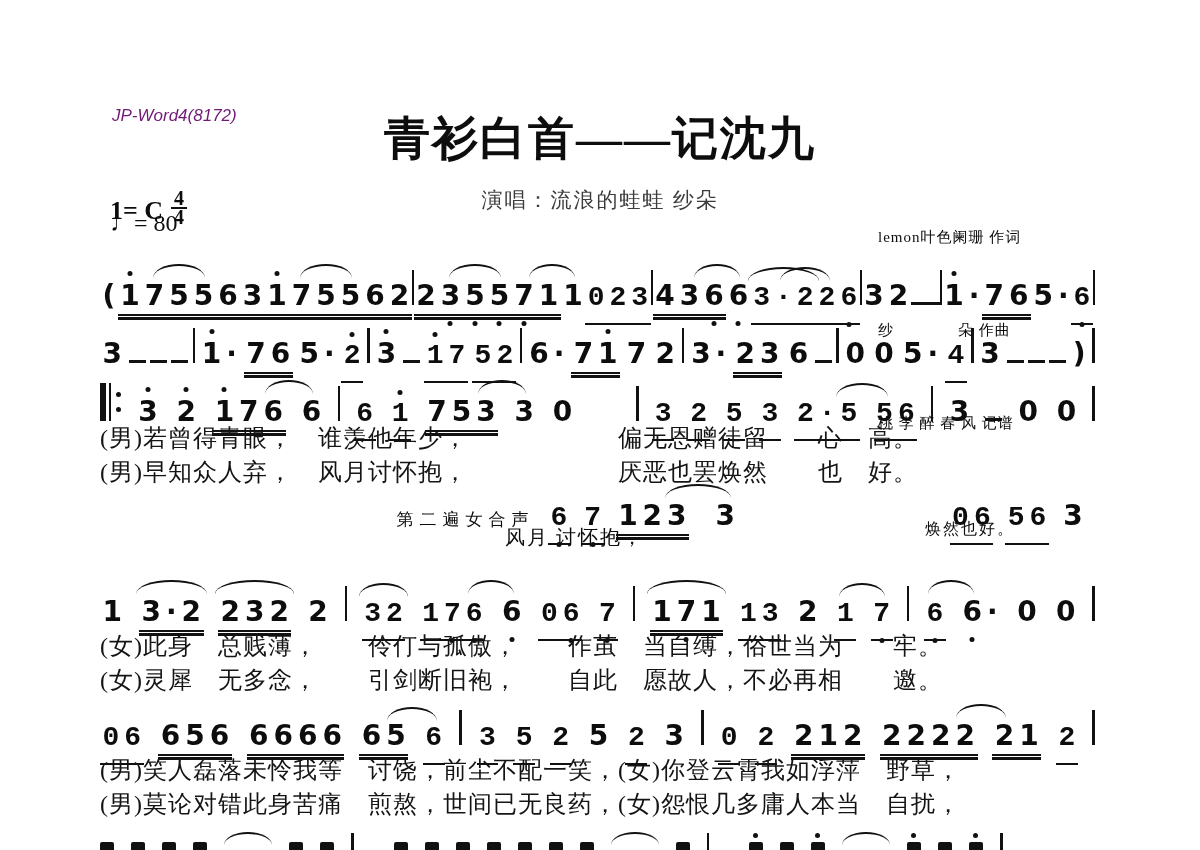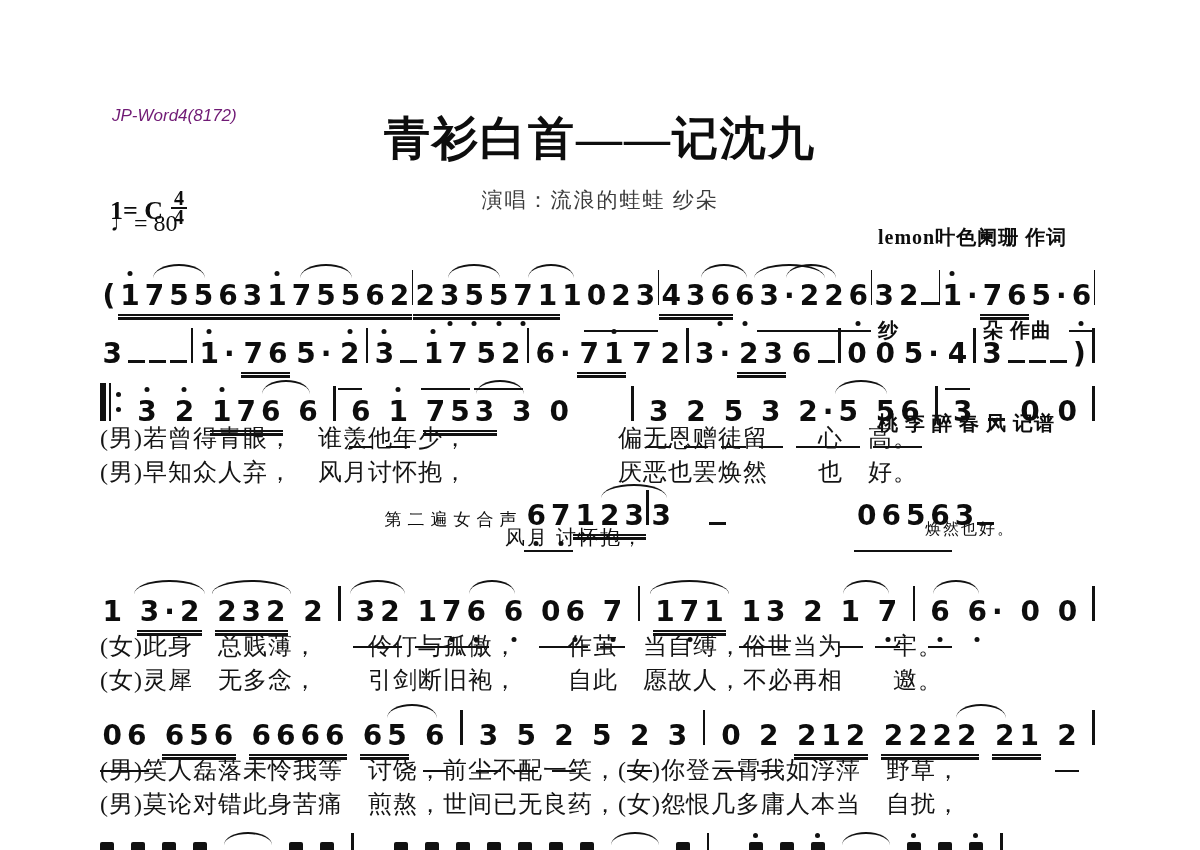--- a/index.html
+++ b/index.html
@@ -2,32 +2,32 @@
 <html><head>
 <meta charset="utf-8">
 <style>
   html,body{margin:0;padding:0;background:#e8e8e8;}
   .page{position:relative;width:1200px;height:850px;background:#ffffff;overflow:hidden;
         color:#0d0d0d;font-family:"Liberation Serif", serif;}
   
   .watermark{position:absolute;left:112px;top:106px;font:italic 17px "Liberation Sans",sans-serif;color:#701a75;}
   .title{position:absolute;left:0;right:0;top:108px;text-align:center;font-size:46px;font-weight:900;letter-spacing:2px;}
   .subtitle{position:absolute;left:0;right:0;top:186px;text-align:center;font-size:21px;color:#3c3c3c;letter-spacing:2px;}
-  .credits{position:absolute;left:878px;top:160px;width:230px;font-size:20px;line-height:31px;letter-spacing:1px;white-space:pre;font-weight:bold;}
+  .credits{position:absolute;left:878px;top:160px;width:230px;font-size:15px;line-height:31px;letter-spacing:1px;white-space:pre;}
   .keysig{position:absolute;left:110px;top:190px;font-size:26px;font-weight:700;display:flex;align-items:flex-end;gap:8px;}
   .ts{display:inline-flex;flex-direction:column;align-items:center;font-size:20px;line-height:17px;font-weight:700;}
   .ts .bot{border-top:2px solid #111;padding:0 3px;}
   .tempo{position:absolute;left:110px;top:210px;font-size:24px;font-weight:400;}
   
-  .mline{position:absolute;left:100px;width:995px;display:flex;align-items:baseline;
+  .mline{position:absolute;left:100px;width:995px;display:flex;align-items:baseline;gap:12px;
          font-family:"DejaVu Sans",sans-serif;font-size:28px;font-weight:700;color:#0d0d0d;}
   .mline.jst{justify-content:space-between;gap:0;}
   .note{display:inline-block;position:relative;white-space:nowrap;}
   .note .ch{display:inline-block;position:relative;margin:0 2.5px;}
-  .note.u1{border-bottom:2.5px solid #111;padding-bottom:18px;}
+  .note.u1{border-bottom:2.5px solid #111;padding-bottom:10px;font-family:Liberation Mono, monospace;}
   .note.u2{border-bottom:2.5px solid #111;padding-bottom:2px;position:relative;}
   .note.u2::after{content:"";position:absolute;left:0;right:0;bottom:-5.5px;height:2.5px;background:#111;}
   .ch.da::before{content:"";position:absolute;top:-8px;left:50%;transform:translateX(-50%);
                  width:5px;height:5px;border-radius:50%;background:#111;}
   .ch.db::after{content:"";position:absolute;bottom:-14px;left:50%;transform:translateX(-50%);
                 width:5px;height:5px;border-radius:50%;background:#111;}
   .arc{position:absolute;top:-15px;height:12px;border-top:2.5px solid #111;
        border-radius:50% 50% 0 0/100% 100% 0 0;}
   .arc.self{left:-3px;right:-3px;width:auto;}
   .bar{display:inline-block;width:2.5px;height:35px;background:#111;margin-bottom:-5px;}

